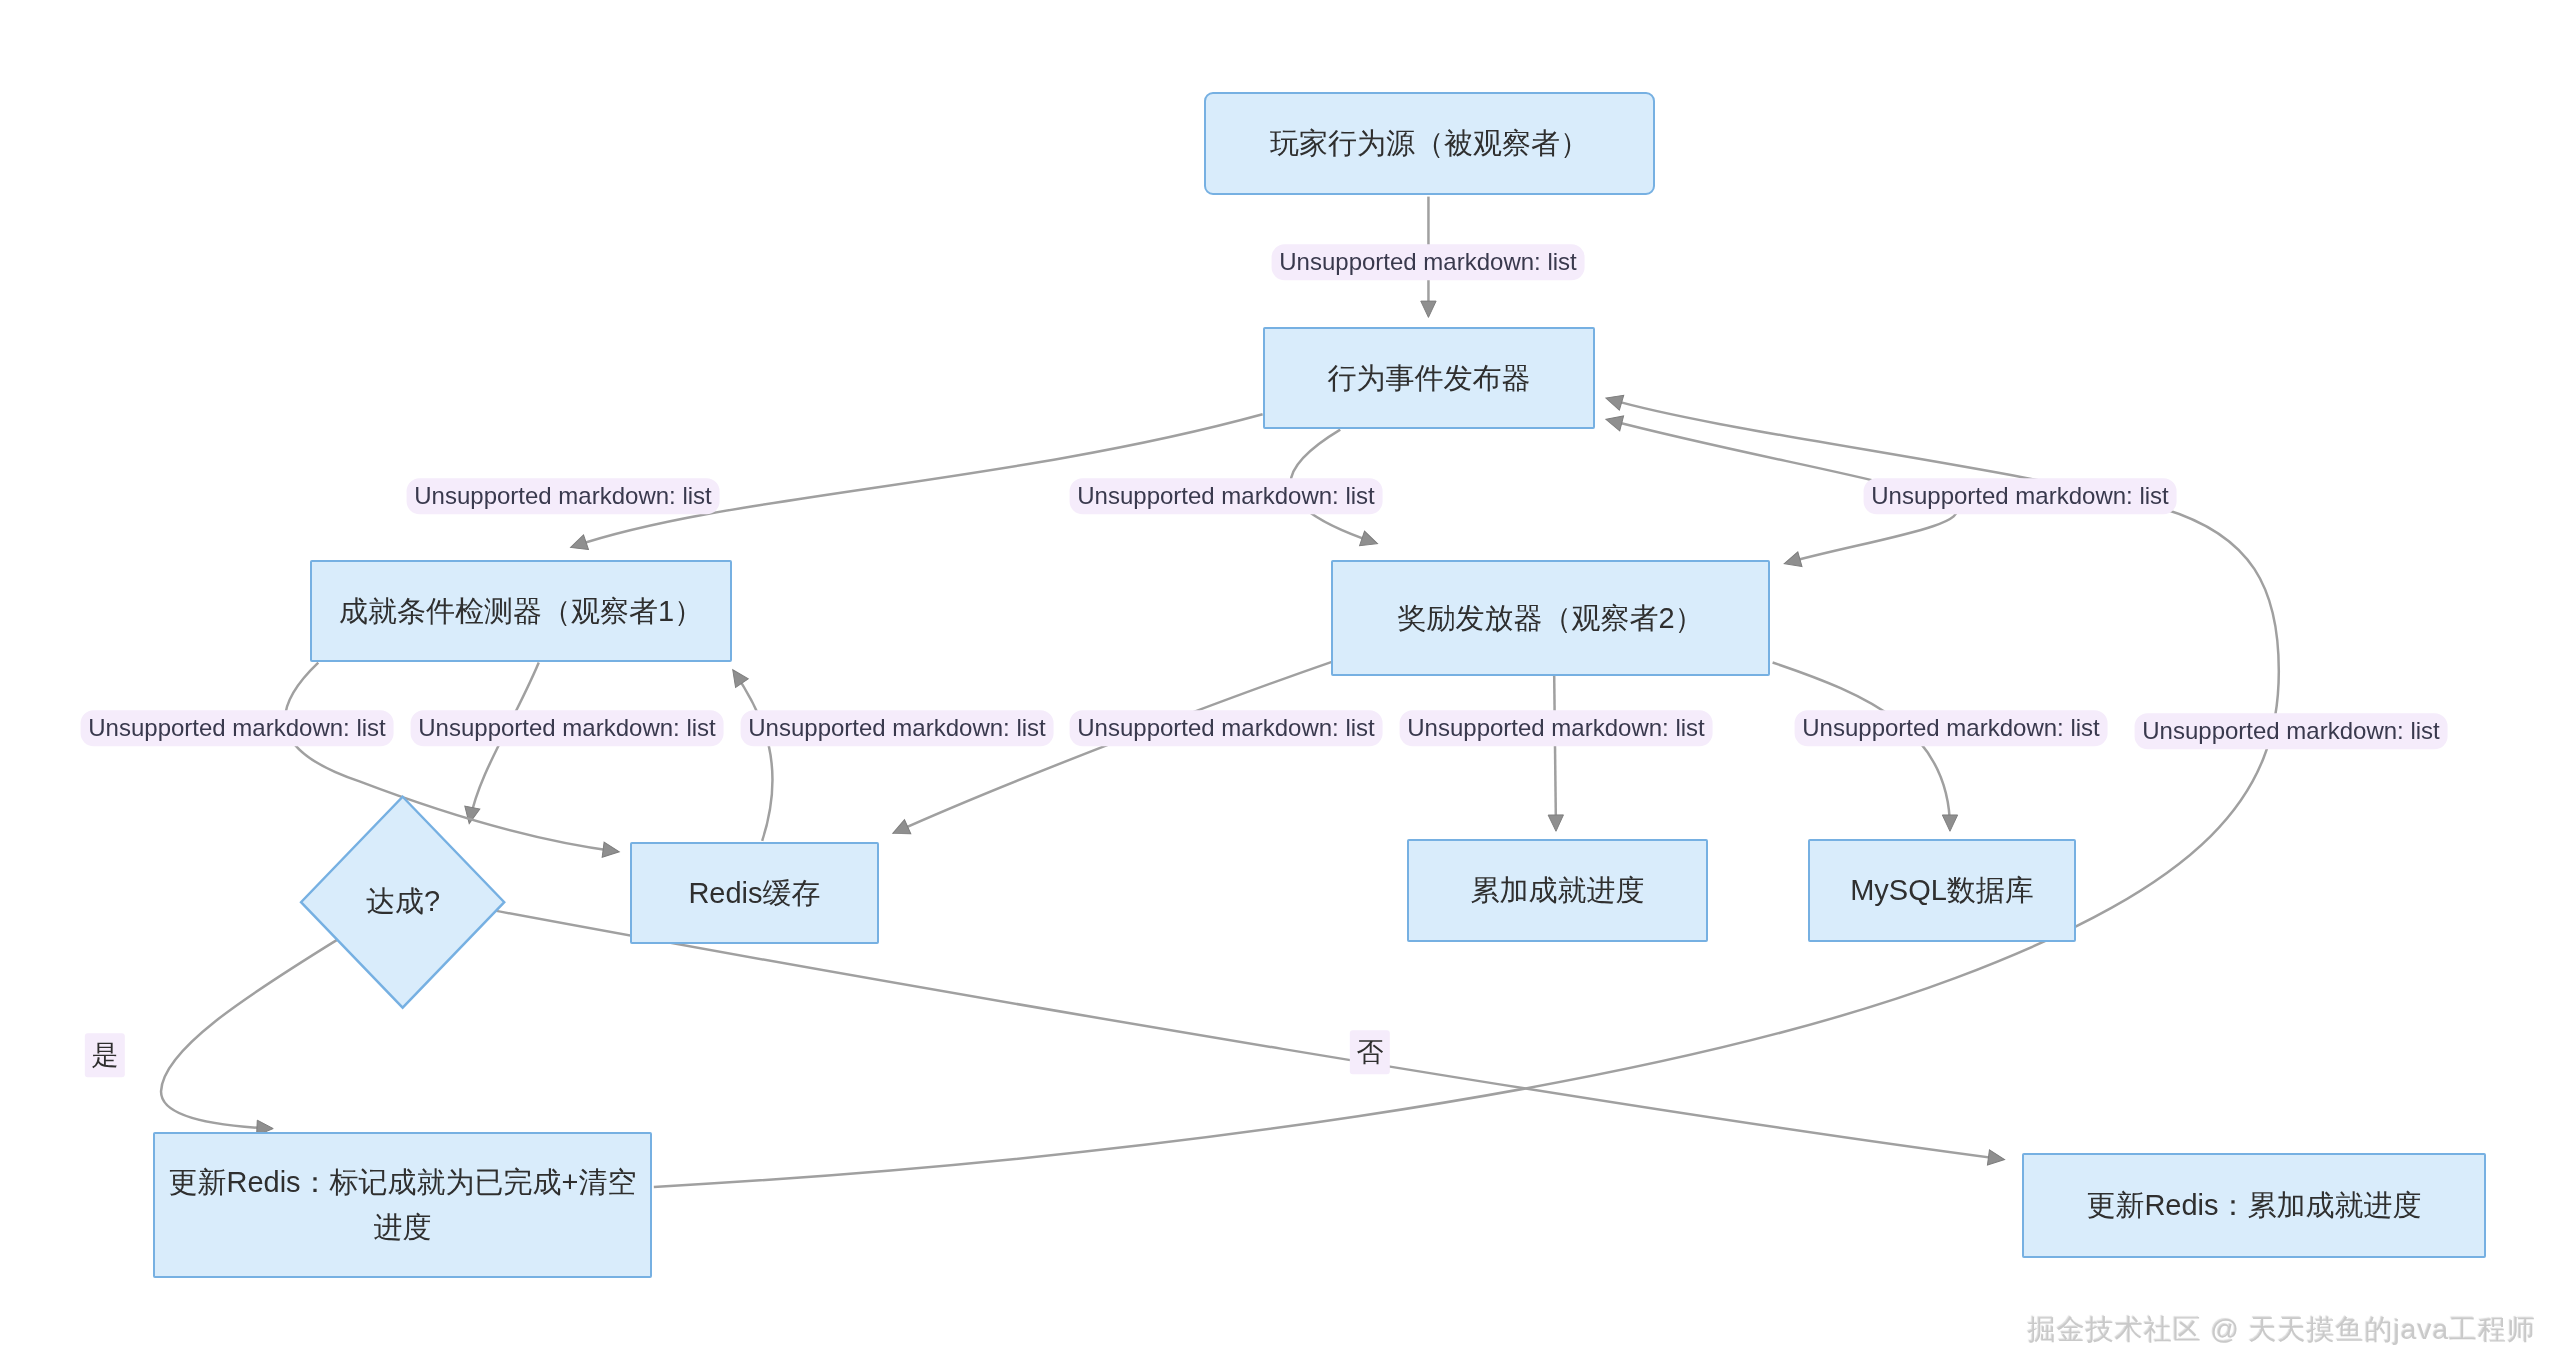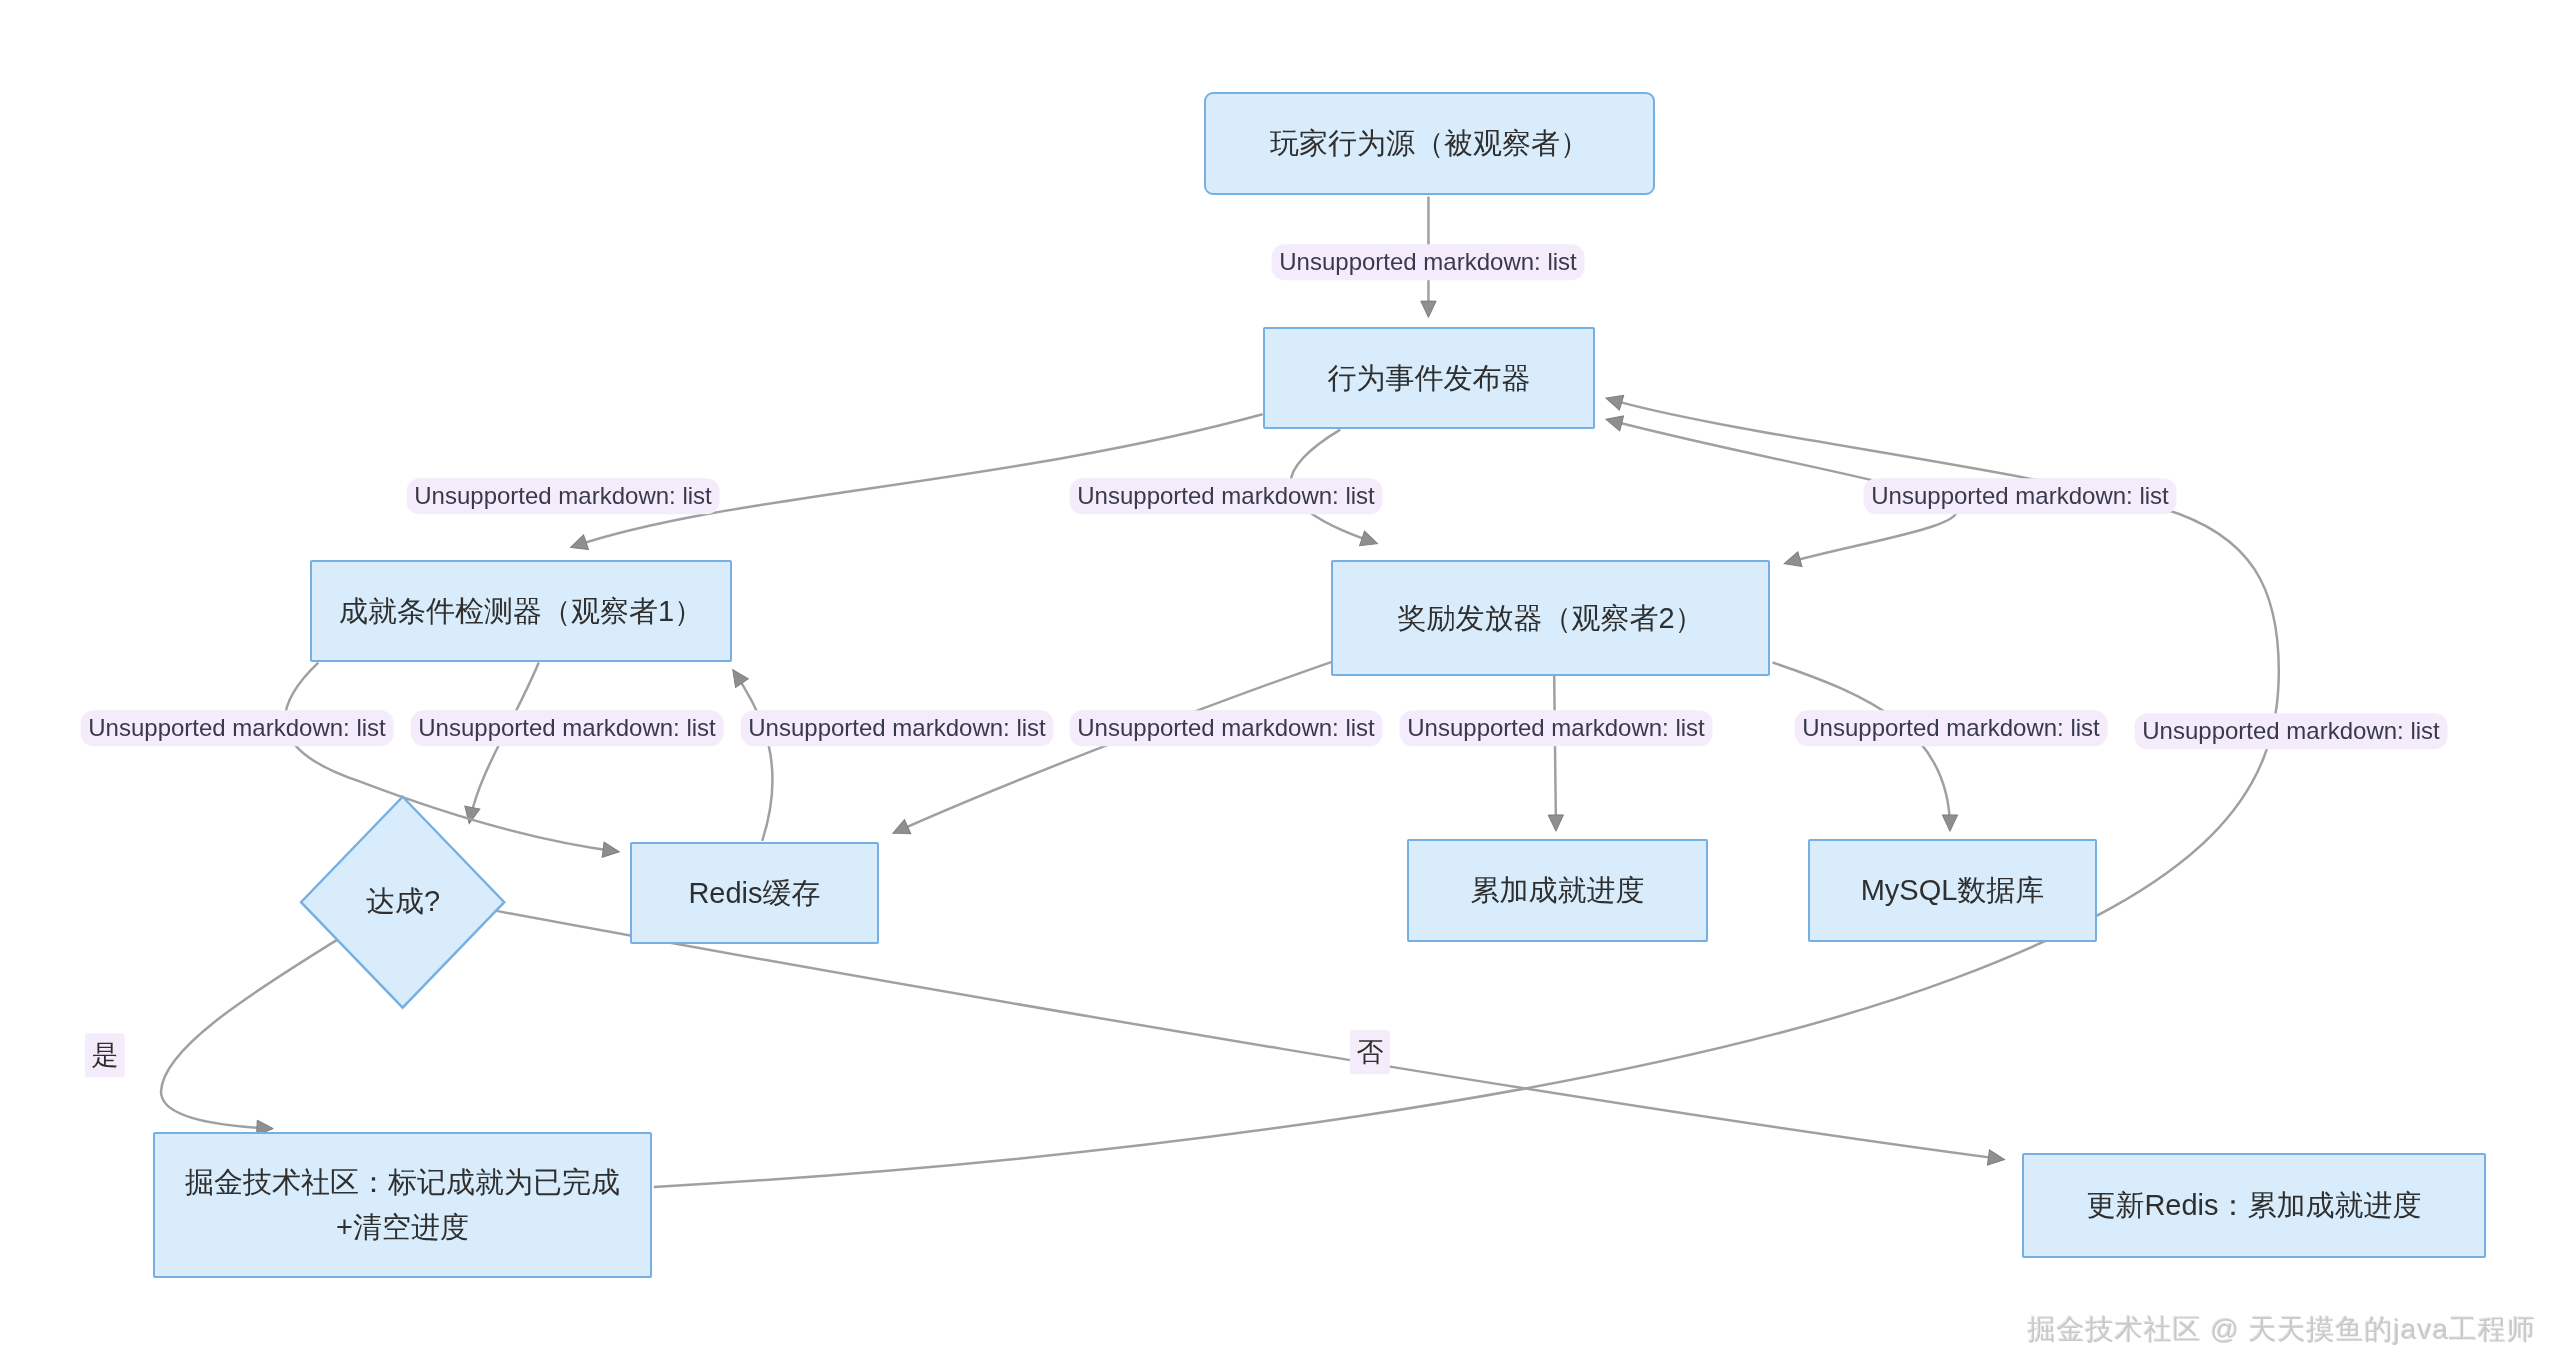--- a/index.html
+++ b/index.html
@@ -21,21 +21,21 @@
     font-size:29px;color:#2f2f2f;
     line-height:1.55;
     box-sizing:border-box;
   }
   .node-a{left:1204px;top:92px;width:451px;height:103px;border-radius:9px;}
   .node-b{left:1263px;top:327px;width:332px;height:102px;}
   .node-c{left:310px;top:560px;width:422px;height:102px;}
   .node-d{left:1331px;top:560px;width:439px;height:116px;}
   .node-r{left:630px;top:842px;width:249px;height:102px;}
   .node-h{left:1407px;top:839px;width:301px;height:103px;}
-  .node-i{left:1808px;top:839px;width:289px;height:103px;}
+  .node-i{left:1808px;top:839px;width:268px;height:103px;}
   .node-f{left:153px;top:1132px;width:499px;height:146px;padding:0 13.4px;}
   .node-g{left:2022px;top:1153px;width:464px;height:105px;}
   .diamond-label{
     position:absolute;left:403px;top:902px;
     transform:translate(-50%,-50%);
     font-size:29px;color:#2f2f2f;
   }
   .edge-label{
     position:absolute;
     transform:translate(-50%,-50%);
@@ -110,21 +110,21 @@
   </svg>
 
   <div class="node node-a">玩家行为源（被观察者）</div>
   <div class="node node-b">行为事件发布器</div>
   <div class="node node-c">成就条件检测器（观察者1）</div>
   <div class="node node-d">奖励发放器（观察者2）</div>
   <div class="diamond-label">达成?</div>
   <div class="node node-r">Redis缓存</div>
   <div class="node node-h">累加成就进度</div>
   <div class="node node-i">MySQL数据库</div>
-  <div class="node node-f">掘金技术社区：标记成就为已完成+清空进度</div>
+  <div class="node node-f">更新Redis：标记成就为已完成+清空进度</div>
   <div class="node node-g">更新Redis：累加成就进度</div>
 
   <div class="edge-label" style="left:1428px;top:262px;">Unsupported markdown: list</div>
   <div class="edge-label" style="left:563px;top:496px;">Unsupported markdown: list</div>
   <div class="edge-label" style="left:1226px;top:496px;">Unsupported markdown: list</div>
   <div class="edge-label" style="left:2020px;top:496px;">Unsupported markdown: list</div>
   <div class="edge-label" style="left:237px;top:728px;">Unsupported markdown: list</div>
   <div class="edge-label" style="left:567px;top:728px;">Unsupported markdown: list</div>
   <div class="edge-label" style="left:897px;top:728px;">Unsupported markdown: list</div>
   <div class="edge-label" style="left:1226px;top:728px;">Unsupported markdown: list</div>

